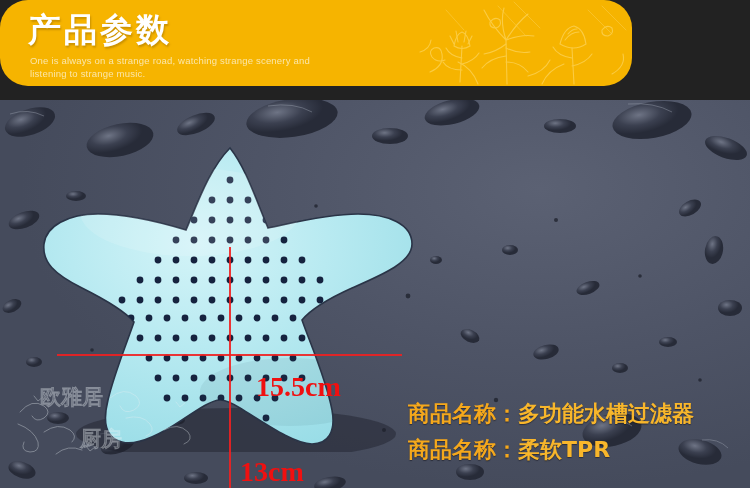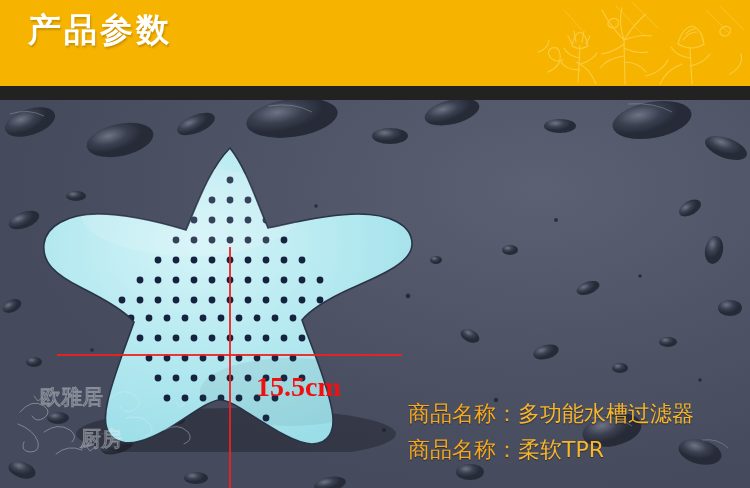--- a/index.html
+++ b/index.html
@@ -13,24 +13,25 @@
     height: 488px;
     overflow: hidden;
     font-family: "Liberation Sans", "DejaVu Sans", sans-serif;
     user-select: none;
   }
 
   
   #header {
     position: absolute;
     left: 0; top: 0;
-    width: 750px;
+    width: 632px;
     height: 86px;
     background: #f6b400;
     overflow: hidden;
+    border-radius: 28px;
   }
   #header-flowers {
     position: absolute;
     right: 0; top: 0;
     width: 230px;
     height: 86px;
     opacity: 0.55;
     pointer-events: none;
   }
   #header-title {
@@ -119,21 +120,21 @@
     position: absolute;
     left: 408px;
     top: 296px;
     width: 330px;
   }
   .spec-row {
     font-size: 22px;
     line-height: 36px;
     height: 36px;
     color: #f5a81c;
-    font-weight: normal;
+    font-weight: bold;
     white-space: nowrap;
     font-family: "DejaVu Sans", "Liberation Sans", sans-serif;
     text-shadow: 0px 1px 1px rgba(20,20,30,0.55);
   }
   .spec-label { color: #f5a81c; }
   .spec-value { color: #f8b62b; }
 </style>
 </head>
 <body>
 
@@ -168,20 +169,21 @@
         <path d="M210 74 q14 -8 11 -20"></path>
         <path d="M126 76 q16 -4 22 -16"></path>
 
         <path d="M96 6 L124 36 M112 2 L138 28 M186 10 L210 34 M200 6 L224 30 M44 10 L62 30" stroke-width="0.8" opacity="0.75"></path>
 
         <path d="M140 84 q6 -14 22 -20 M76 84 q-6 -16 -20 -22"></path>
       </g>
     </svg>
 
     <div id="header-title">产品参数</div>
+    <div id="header-sub">One is always on a strange road, watching strange scenery and listening to strange music.</div>
   </div>
 
   <div id="photo">
 
     <svg id="droplets" viewBox="0 0 750 402">
       <defs>
         <radialGradient id="dropG" cx="35%" cy="30%">
           <stop offset="0%" stop-color="#6e7485"></stop>
           <stop offset="55%" stop-color="#3b4050"></stop>
           <stop offset="100%" stop-color="#272b38"></stop>
@@ -427,20 +429,21 @@
         <text x="26" y="32" font-size="21" fill="none" stroke="#eef4f7" stroke-width="1.1">欧雅居</text>
         <text x="66" y="74" font-size="21" fill="none" stroke="#eef4f7" stroke-width="1.1">厨房</text>
       </g>
     </svg>
 
     <div class="measure-line" id="line-h"></div>
     <div class="measure-line" id="line-v"></div>
 
     <div class="measure-label" id="label-w">15.5cm</div>
 
+    <div class="measure-label" id="label-h">13cm</div>
 
     <div id="specs">
 
       <div class="spec-row">
         <span class="spec-label">商品名称：</span><span class="spec-value">多功能水槽过滤器</span>
       </div>
 
 
       <div class="spec-row">
         <span class="spec-label">商品名称：</span><span class="spec-value">柔软TPR</span>

